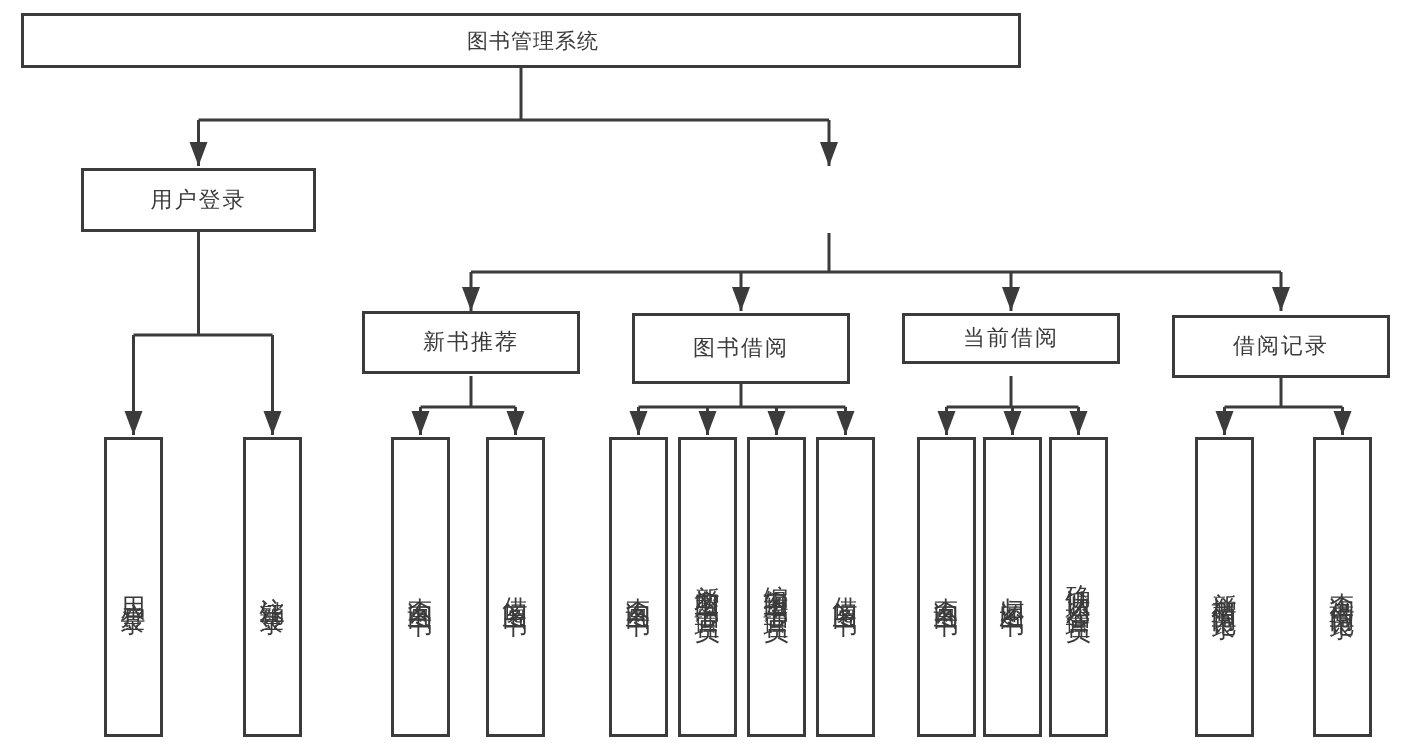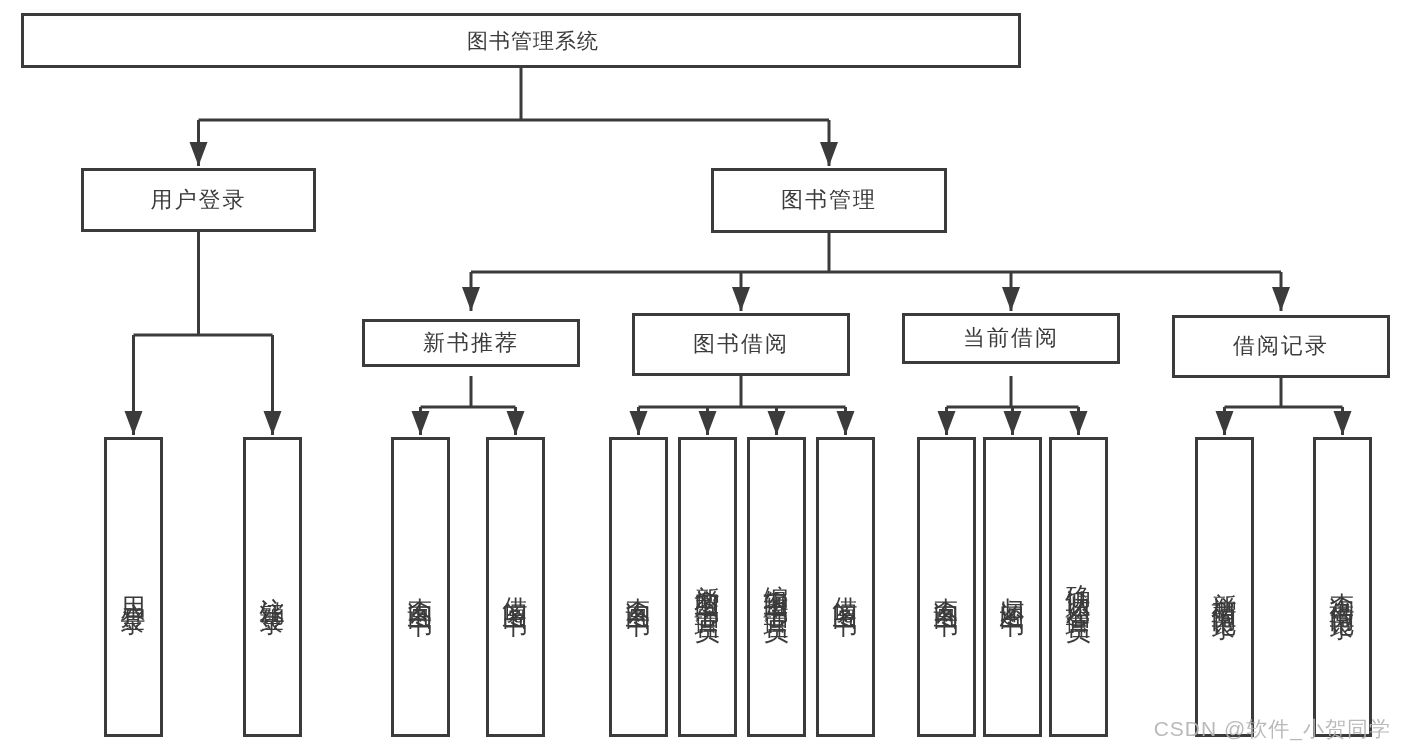--- a/index.html
+++ b/index.html
@@ -93,24 +93,23 @@
       <path d="M1281 376 V407"></path>
       <path d="M1224.5 407 H1342.5"></path>
       <path d="M1224.5 407 V435" marker-end="url(#arw)"></path>
       <path d="M1342.5 407 V435" marker-end="url(#arw)"></path>
     </g>
   </svg>
 
   <div class="node root-node" style="left:21px;top:13px;width:1000px;height:55px;padding-left:24px;">图书管理系统</div>
 
   <div class="node h-node" style="left:81px;top:168px;width:235px;height:64px;">用户登录</div>
-  <div class="node h-node" style="left:711px;top:168px;width:236px;height:65px;">图书管理</div>
 
-  <div class="node h-node" style="left:362px;top:319px;width:218px;height:48px;">新书推荐</div>
-  <div class="node h-node" style="left:632px;top:313px;width:218px;height:63px;">图书借阅</div>
+  <div class="node h-node" style="left:362px;top:311px;width:218px;height:63px;">新书推荐</div>
+  <div class="node h-node" style="left:632px;top:313px;width:218px;height:71px;">图书借阅</div>
   <div class="node h-node" style="left:902px;top:313px;width:218px;height:51px;">当前借阅</div>
   <div class="node h-node" style="left:1172px;top:315px;width:218px;height:63px;">借阅记录</div>
 
   <div class="node v-node" style="left:104px;top:437px;width:59px;height:300px;">用户登录</div>
   <div class="node v-node" style="left:243px;top:437px;width:59px;height:300px;">注销登录</div>
 
   <div class="node v-node" style="left:391px;top:437px;width:59px;height:300px;">查询图书</div>
   <div class="node v-node" style="left:486px;top:437px;width:59px;height:300px;">借阅图书</div>
 
   <div class="node v-node" style="left:609px;top:437px;width:59px;height:300px;">查询图书</div>
@@ -118,14 +117,13 @@
   <div class="node v-node" style="left:747px;top:437px;width:59px;height:300px;">编辑图书（管理员）</div>
   <div class="node v-node" style="left:816px;top:437px;width:59px;height:300px;">借阅图书</div>
 
   <div class="node v-node" style="left:917px;top:437px;width:59px;height:300px;">查询图书</div>
   <div class="node v-node" style="left:983px;top:437px;width:59px;height:300px;">归还图书</div>
   <div class="node v-node" style="left:1049px;top:437px;width:59px;height:300px;">确认归还（管理员）</div>
 
   <div class="node v-node" style="left:1195px;top:437px;width:59px;height:300px;">新增借阅记录</div>
   <div class="node v-node" style="left:1313px;top:437px;width:59px;height:300px;">查询借阅记录</div>
 
-  <div class="watermark">CSDN @软件_小贺同学</div>
 </div>
 
 </body></html>

